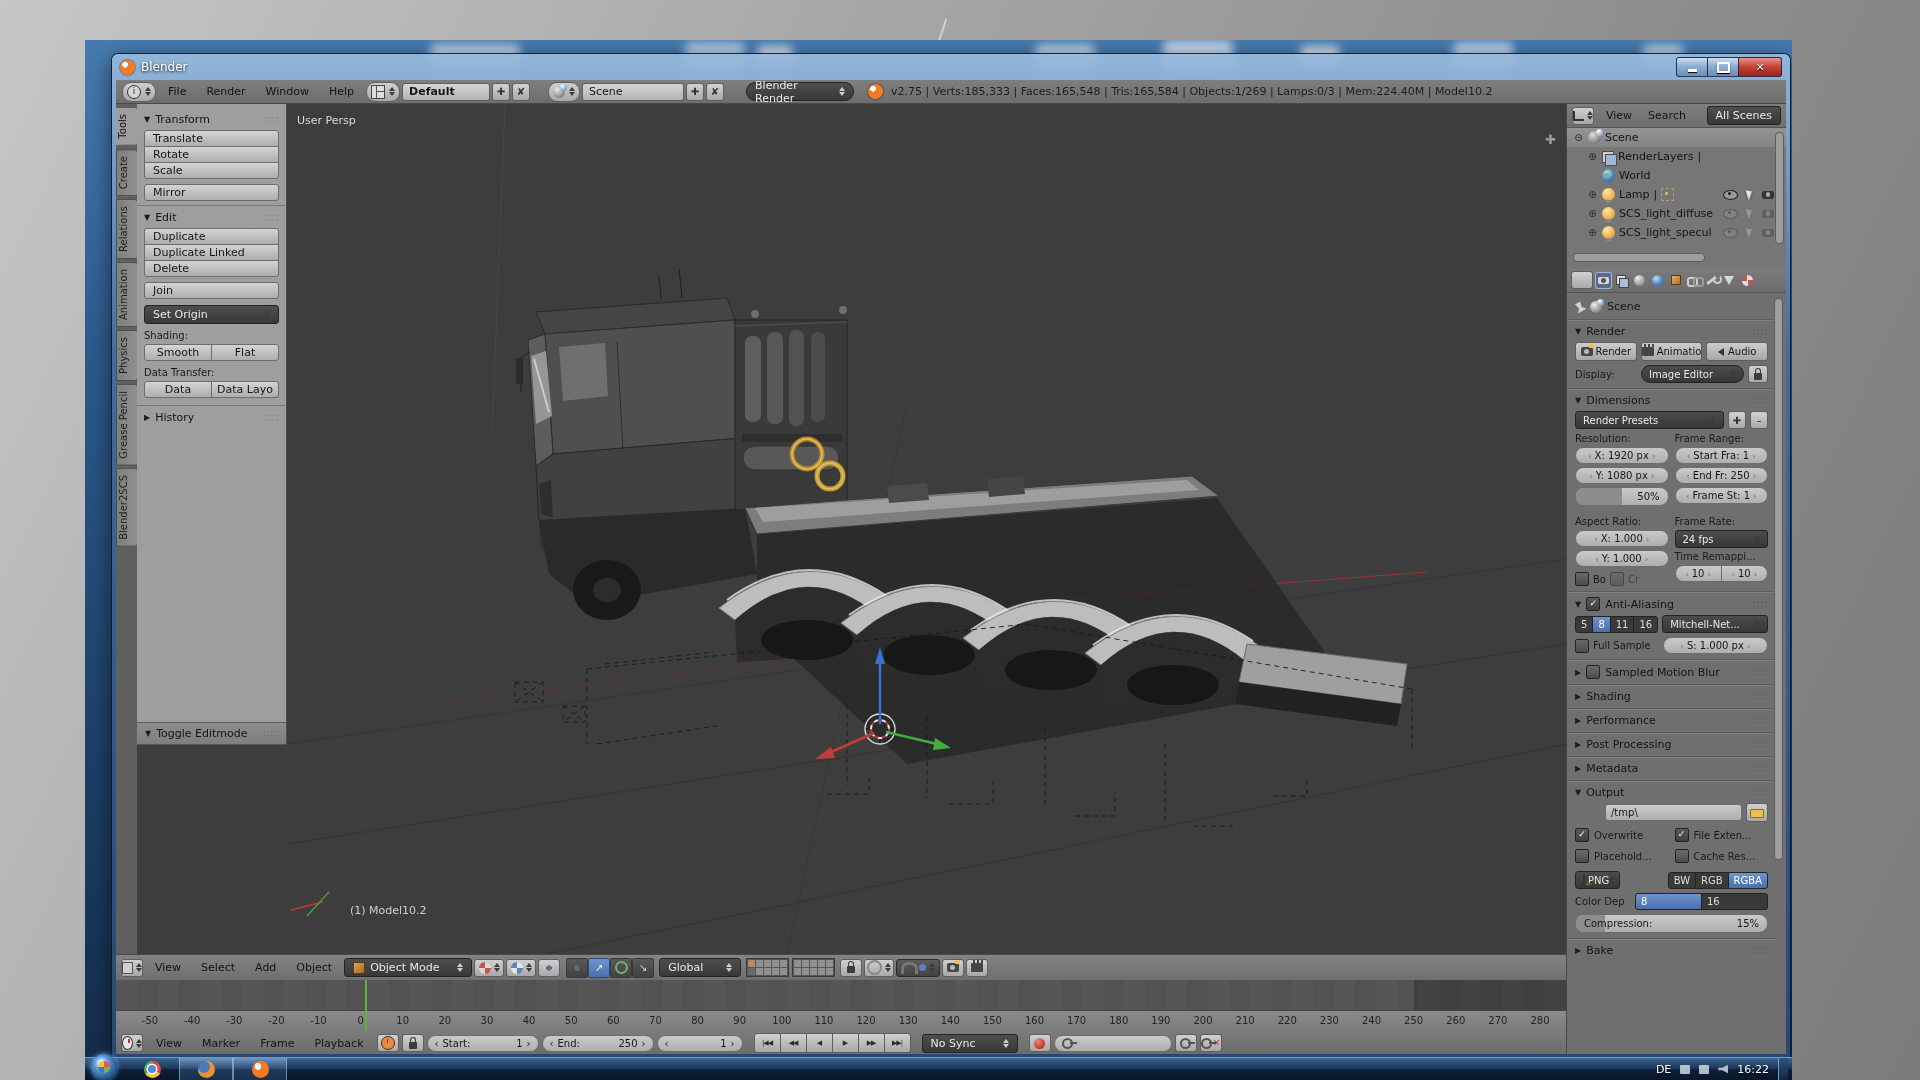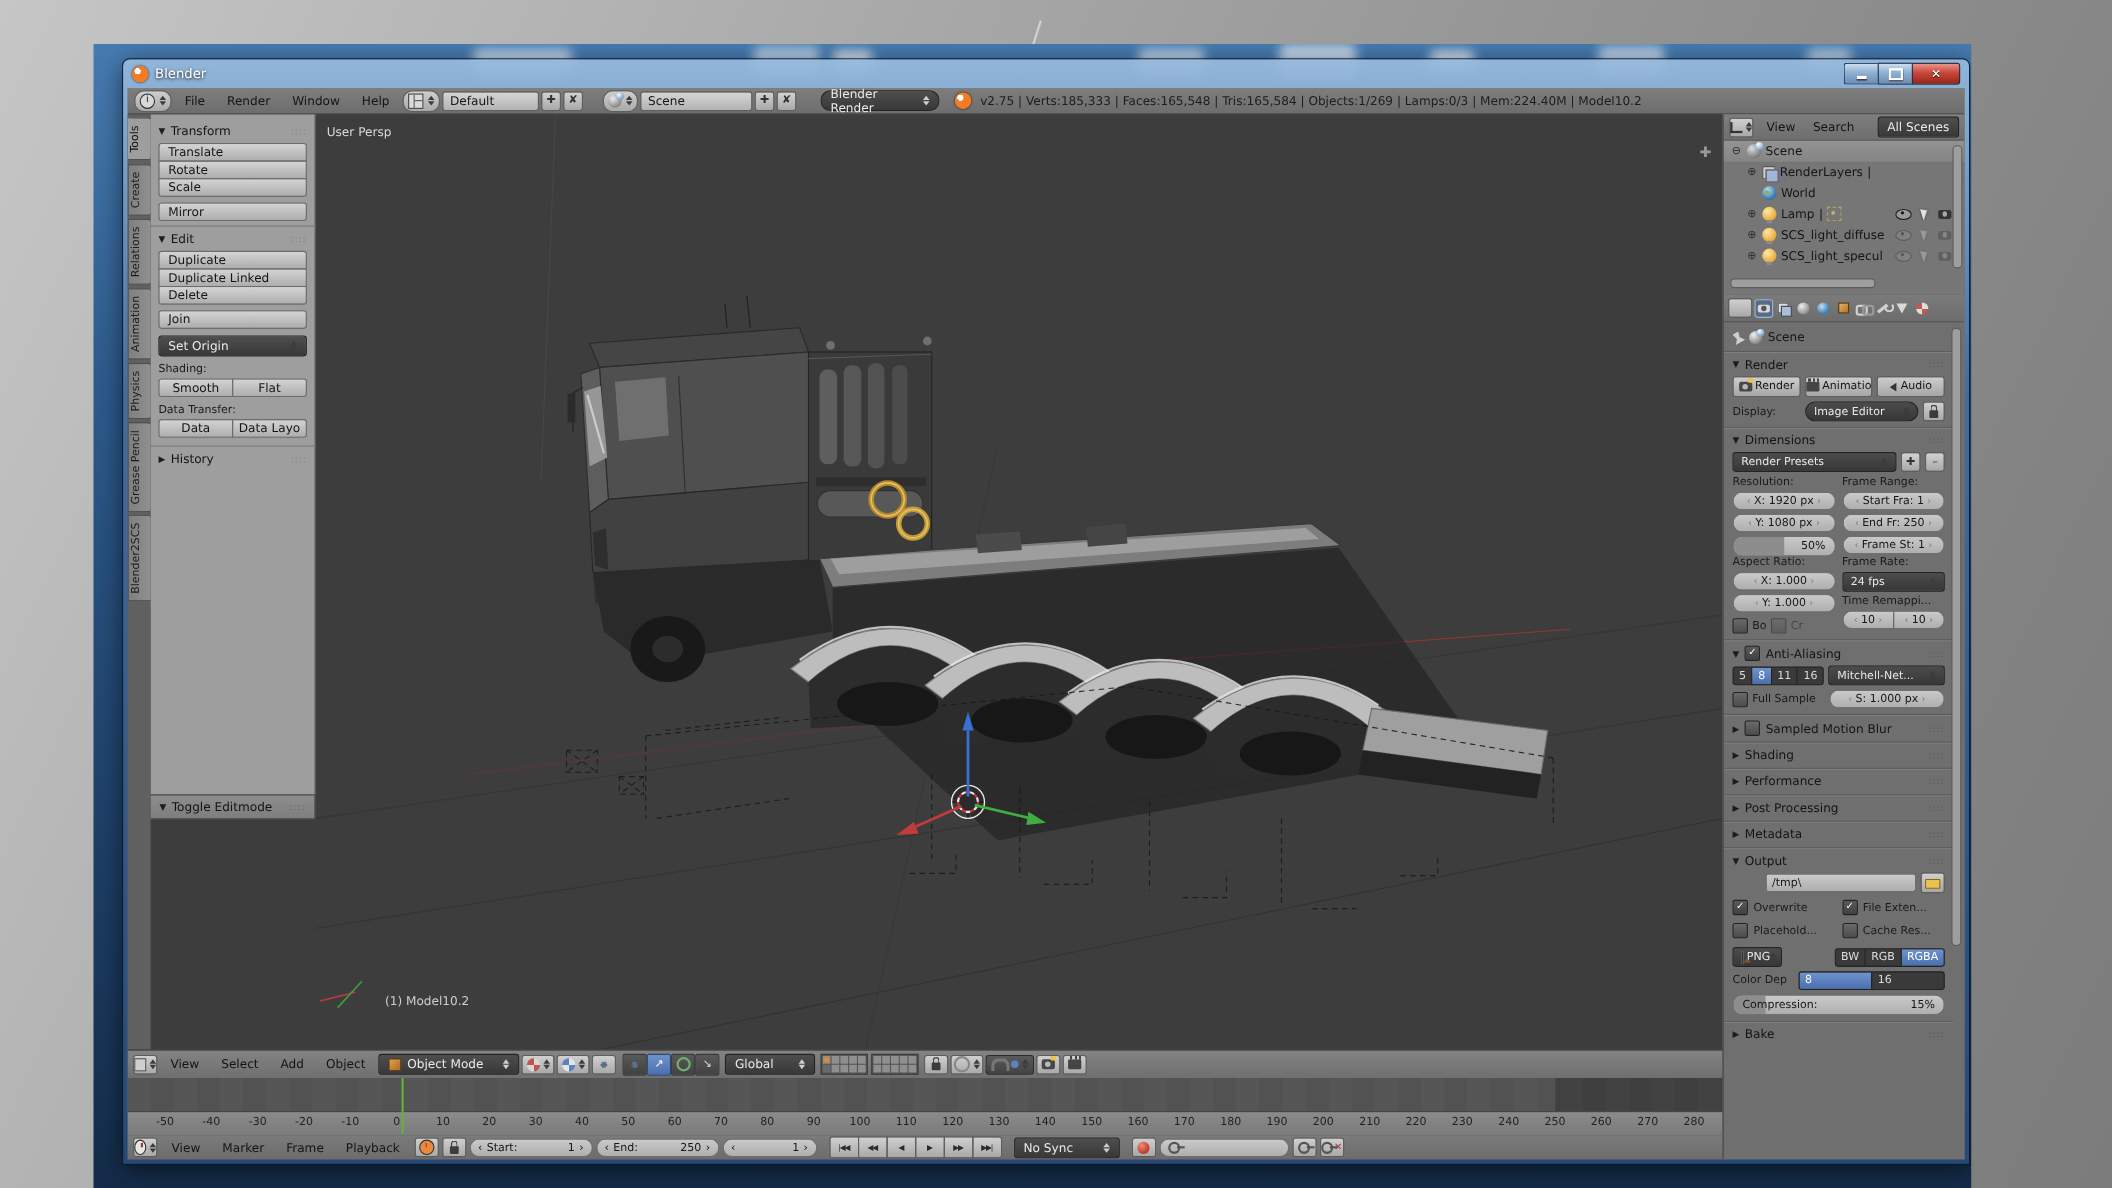--- a/index.html
+++ b/index.html
@@ -278,21 +278,21 @@
               </span>
           </span>
           <span id="info-menus"><span class="menu-item">File</span><span class="menu-item">Render</span><span class="menu-item">Window</span><span class="menu-item">Help</span></span>
           <span class="iconbtn">
             <span class="gridico"></span>
             <span class="ud">
                 <b class="up"></b>
                 <b class="dn"></b>
               </span>
           </span>
-          <span class="lightfield" style="width:88px;">Default</span>
+          <span class="lightfield" style="width:88px;font-weight:bold;">Default</span>
           <span class="sqbtn">✚</span>
           <span class="sqbtn">✘</span>
           <span style="width:14px;"></span>
           <span class="iconbtn">
             <span class="ballico"></span>
             <span class="ud">
                 <b class="up"></b>
                 <b class="dn"></b>
               </span>
           </span>
@@ -882,21 +882,21 @@
                       <span>End Fr: 250</span>
                       <span class="la">›</span>
                     </span>
                   <span class="fld">
                       <span class="la">‹</span>
                       <span>Frame St: 1</span>
                       <span class="la">›</span>
                     </span>
                 </div>
               </div>
-              <div class="cols2" style="margin-top:0;justify-content:center;">
+              <div class="cols2" style="margin-top:10px;justify-content:center;">
                 <div class="col">
                   <span class="plabel">Aspect Ratio:</span>
                   <span class="fld">
                       <span class="la">‹</span>
                       <span>X:   1.000</span>
                       <span class="la">›</span>
                     </span>
                   <span class="fld">
                       <span class="la">‹</span>
                       <span>Y:   1.000</span>
@@ -1058,14 +1058,34 @@
                   <span class="tri">▶</span>
                   <span>Bake</span>
                 </div>
             </div>
             <div class="vscroll" style="top:30px;height:560px;right:3px;"></div>
           </div>
         </div>
       </div>
     </div>
 
+    <div id="taskbar">
+      <span class="orb"></span>
+      <span class="slot">
+          <span class="appico chrome"></span>
+        </span>
+      <span class="slot hl">
+          <span class="appico firefox"></span>
+        </span>
+      <span class="slot hl">
+          <span class="appico blendico"></span>
+        </span>
+      <span id="tray">
+        <span>DE</span>
+        <span class="trayico"></span>
+        <span class="trayico"></span>
+        <span class="trayico vol"></span>
+        <span>16:22</span>
+        <span class="showdesk"></span>
+      </span>
+    </div>
   </div>
 </div>
 
 </body></html>

